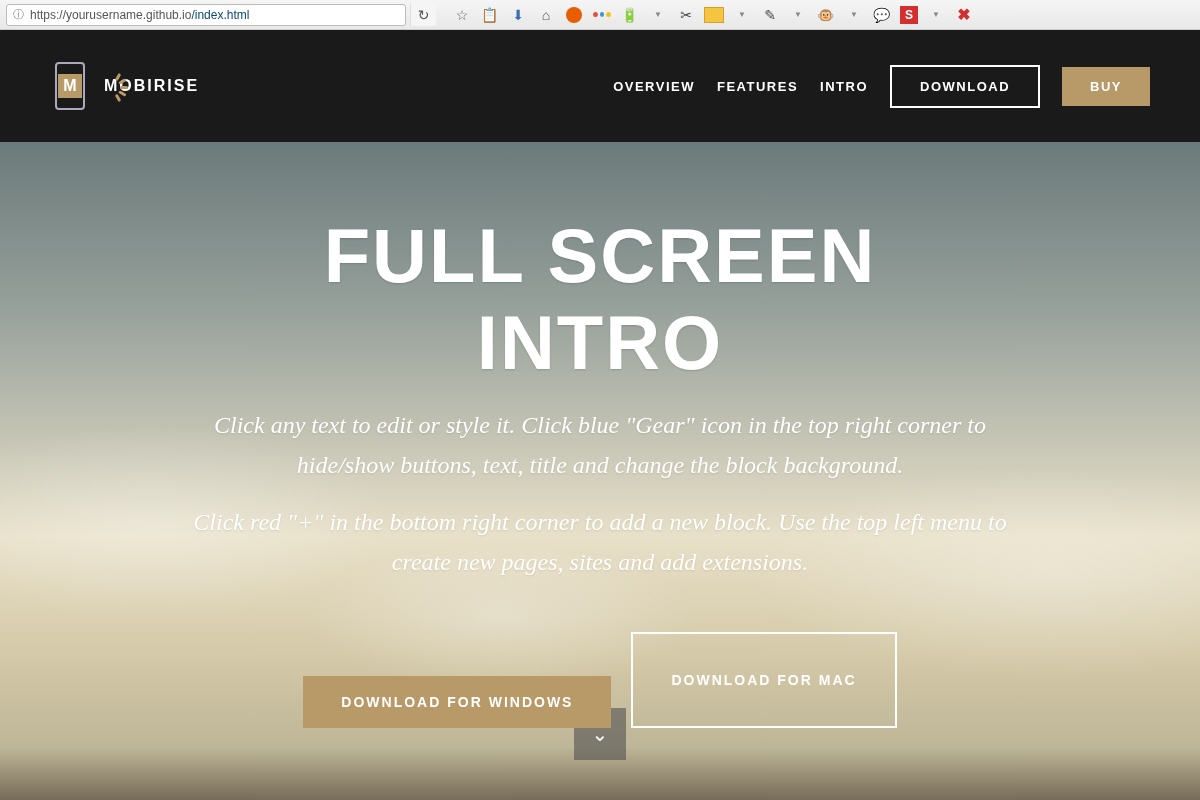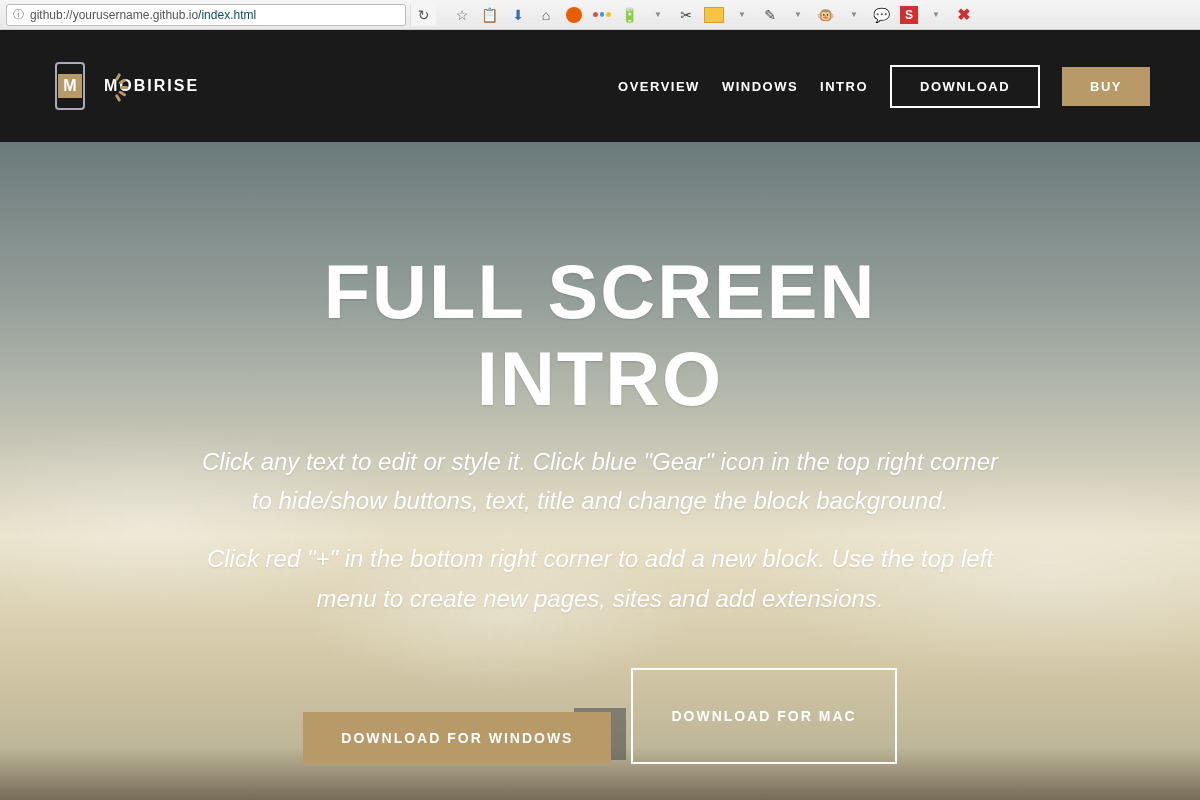--- a/index.html
+++ b/index.html
@@ -175,21 +175,21 @@
       color: #fff;
     }
 
     
     .hero {
       height: 658px;
       position: relative;
       display: flex;
       flex-direction: column;
       align-items: center;
-      justify-content: center;
+      justify-content: flex-start;
       padding-top: 70px;
       text-align: center;
       overflow: hidden;
       background: linear-gradient(to bottom, 
         #6b7a7a 0%, 
         #96a09b 25%, 
         #e8e0c8 60%, 
         #d4c9a8 78%,
         #beb698 92%,
         #776c58 100%);
@@ -214,21 +214,21 @@
       font-weight: bold;
       letter-spacing: 2px;
       margin-bottom: 20px;
       text-shadow: 0 1px 2px rgba(0,0,0,0.15);
     }
     .hero-sub {
       color: #fff;
       font-style: italic;
       font-size: 24px;
       line-height: 1.65;
-      font-family: Liberation Sans, sans-serif;
+      font-family: Liberation Serif, serif;
       margin-bottom: 18px;
       text-shadow: 0 1px 2px rgba(0,0,0,0.1);
     }
     .hero-buttons {
       display: flex;
       gap: 20px;
       justify-content: center;
       margin-top: 50px;
     }
     .hero-btn {
@@ -257,21 +257,21 @@
       cursor: pointer;
     }
   </style>
 </head>
 <body>
 
 <div class="browser-chrome">
   <div class="url-bar">
     <span class="info-icon">ⓘ</span>
     <span class="url-text">
-      <span>github://yourusername.github.io</span><span class="gray">/index.html</span>
+      <span>https://yourusername.github.io</span><span class="gray">/index.html</span>
     </span>
   </div>
   <div class="reload-btn">↻</div>
   <div class="toolbar-icons">
     <span class="tb-icon tb-star">☆</span>
     <span class="tb-icon">📋</span>
     <span class="tb-icon tb-down-arrow">⬇</span>
     <span class="tb-icon tb-home">⌂</span>
     <span class="tb-icon">
         <span class="tb-orange"></span>
@@ -310,21 +310,21 @@
           <div class="ray"></div>
           <div class="ray"></div>
           <div class="ray"></div>
           <div class="ray"></div>
       </div>
     </div>
     <span class="brand">MOBIRISE</span>
   </div>
   <div class="nav">
     <span class="nav-link">OVERVIEW</span>
-    <span class="nav-link">WINDOWS</span>
+    <span class="nav-link">FEATURES</span>
     <span class="nav-link">INTRO</span>
     <button class="btn btn-outline">DOWNLOAD</button>
     <button class="btn btn-gold">BUY</button>
   </div>
 </div>
 
 <div class="hero">
   <div class="clouds">
     <div class="cloud c1"></div>
     <div class="cloud c2"></div>

